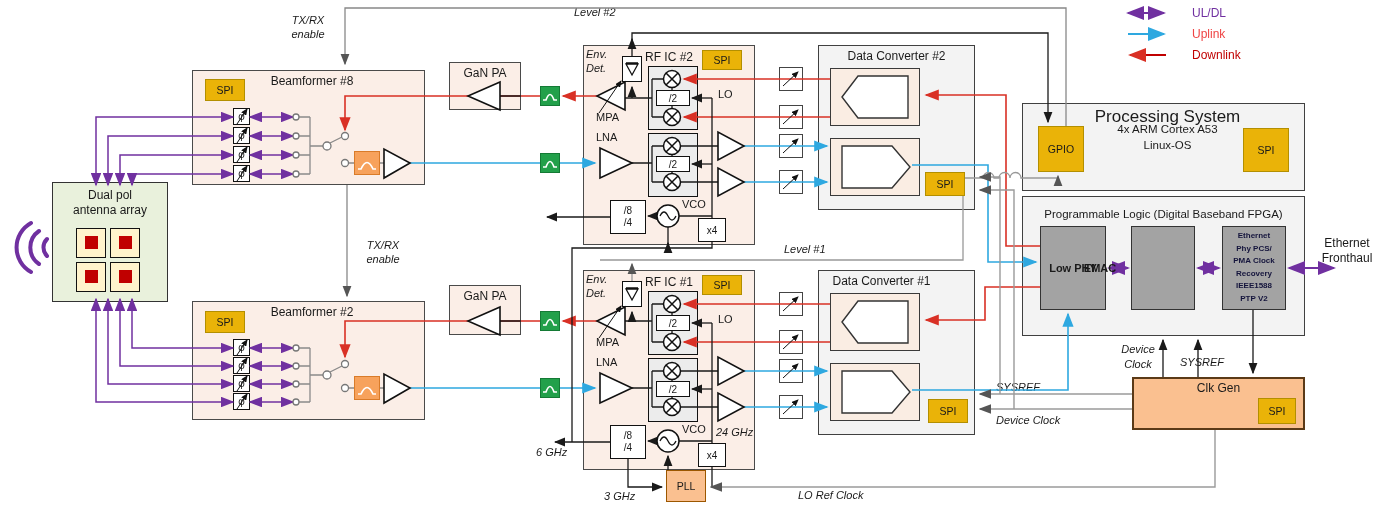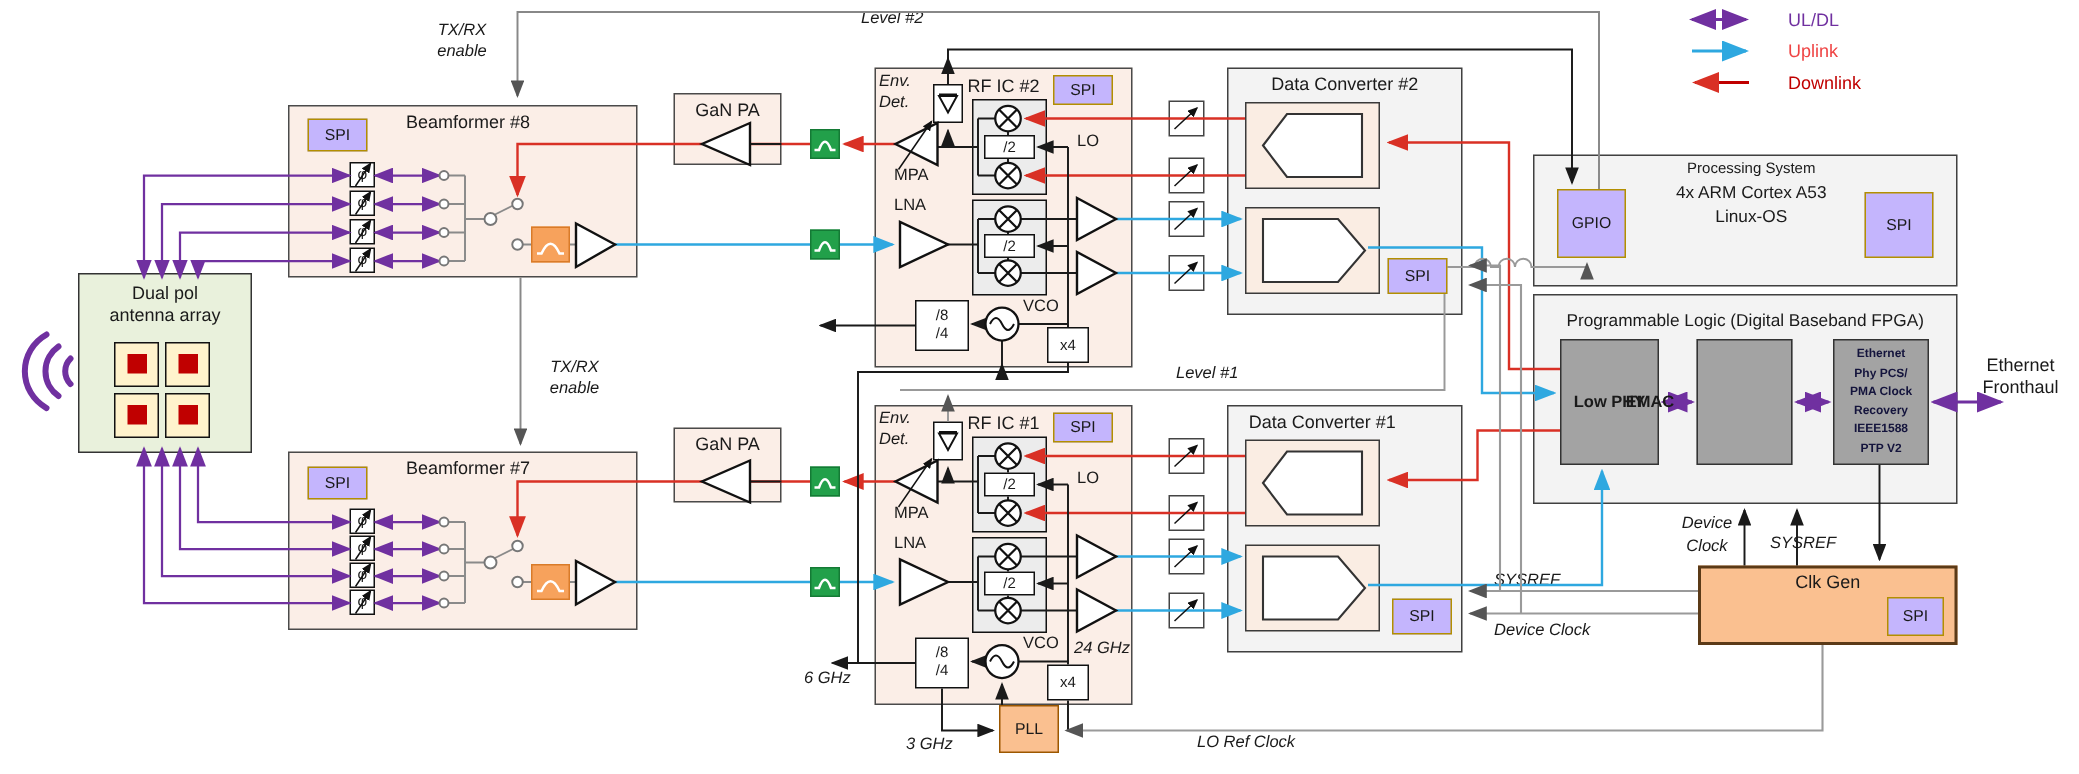--- a/index.html
+++ b/index.html
@@ -6,21 +6,21 @@
   #canvas{position:relative;width:1386px;height:516px;background:#fff;overflow:hidden;
           font-family:"Liberation Sans",sans-serif;color:#1a1a1a;}
   .b{position:absolute;box-sizing:border-box;}
   .lbl{position:absolute;box-sizing:border-box;white-space:nowrap;pointer-events:none;}
   .ctr{text-align:center;}
   .it{font-style:italic;}
   .pink{background:#FBEEE7;border:1.6px solid #4a4a4a;}
   .grayb{background:#F3F3F3;border:1.6px solid #404040;}
   .sub{background:#ECECEC;border:1.5px solid #111;}
   .cream{background:#FAEDE3;border:1.4px solid #3a3a3a;}
-  .yel{background:#c4b5fd;border:1.4px solid #B38F00;display:flex;align-items:center;justify-content:center;font-size:10.5px;}
+  .yel{background:#eab308;border:1.4px solid #B38F00;display:flex;align-items:center;justify-content:center;font-size:10.5px;}
   .wht{background:#fff;border:1.4px solid #111;display:flex;align-items:center;justify-content:center;font-size:10px;}
   .dark{background:#A3A3A3;border:1.4px solid #333;}
   svg{position:absolute;left:0;top:0;z-index:5;pointer-events:none;}
   .z1{z-index:1}.z2{z-index:2}.z3{z-index:3}
   .top{z-index:8}
   .t12{font-size:12px}.t11{font-size:11px}
 </style>
 </head>
 <body>
 
@@ -425,34 +425,34 @@
       <span>SPI</span>
     </div>
   <div class="b top yel" style="left:1258px;top:398px;width:38px;height:26px">
       <span>SPI</span>
     </div>
   <div class="b top yel" style="left:1038px;top:126px;width:46px;height:46px">
       <span>GPIO</span>
     </div>
 
   <div class="lbl t12 ctr z3" style="left:232px;top:74px;width:160px">Beamformer #8</div>
-  <div class="lbl t12 ctr z3" style="left:232px;top:305px;width:160px">Beamformer #7</div>
+  <div class="lbl t12 ctr z3" style="left:232px;top:305px;width:160px">Beamformer #2</div>
   <div class="lbl t12 ctr z3" style="left:52px;top:188px;width:116px">Dual pol</div>
   <div class="lbl t12 ctr z3" style="left:52px;top:203px;width:116px">antenna array</div>
   <div class="lbl t12 ctr z3" style="left:449px;top:66px;width:72px">GaN PA</div>
   <div class="lbl t12 ctr z3" style="left:449px;top:289px;width:72px">GaN PA</div>
   <div class="lbl t12 ctr z3" style="left:638px;top:50px;width:62px">RF IC #2</div>
   <div class="lbl t12 ctr z3" style="left:638px;top:275px;width:62px">RF IC #1</div>
   <div class="lbl t12 ctr z3" style="left:818px;top:49px;width:157px">Data Converter #2</div>
   <div class="lbl t12 ctr z3" style="left:818px;top:274px;width:127px">Data Converter #1</div>
   <div class="lbl t12 ctr z3" style="left:832px;top:90px;width:86px">IQ DAC</div>
   <div class="lbl t12 ctr z3" style="left:828px;top:160px;width:86px">IQ ADC</div>
   <div class="lbl t12 ctr z3" style="left:832px;top:315px;width:86px">IQ DAC</div>
   <div class="lbl t12 ctr z3" style="left:828px;top:385px;width:86px">IQ ADC</div>
-  <div class="lbl ctr z3" style="left:1085px;top:107px;width:165px;font-size:10px">Processing System</div>
+  <div class="lbl ctr z3" style="left:1085px;top:107px;width:165px;font-size:17px">Processing System</div>
   <div class="lbl ctr z3" style="left:1085px;top:123px;width:165px;font-size:11.5px">4x ARM Cortex A53</div>
   <div class="lbl ctr z3" style="left:1085px;top:139px;width:165px;font-size:11.5px">Linux-OS</div>
   <div class="lbl ctr z3" style="left:1022px;top:208px;width:283px;font-size:11.5px">Programmable Logic (Digital Baseband FPGA)</div>
   <div class="lbl ctr z3 top" style="left:1040px;top:262px;width:66px;font-size:11px;font-weight:bold">Low PHY</div>
   <div class="lbl ctr z3 top" style="left:1068px;top:262px;width:64px;font-size:11px;font-weight:bold">EMAC</div>
   <div class="b top" style="left:1222px;top:230px;width:64px;height:80px;text-align:center;font-size:8px;font-weight:bold;line-height:12.5px;color:#14143c">
     <div>Ethernet</div>
     <div>Phy PCS/</div>
     <div>PMA Clock</div>
     <div>Recovery</div>

